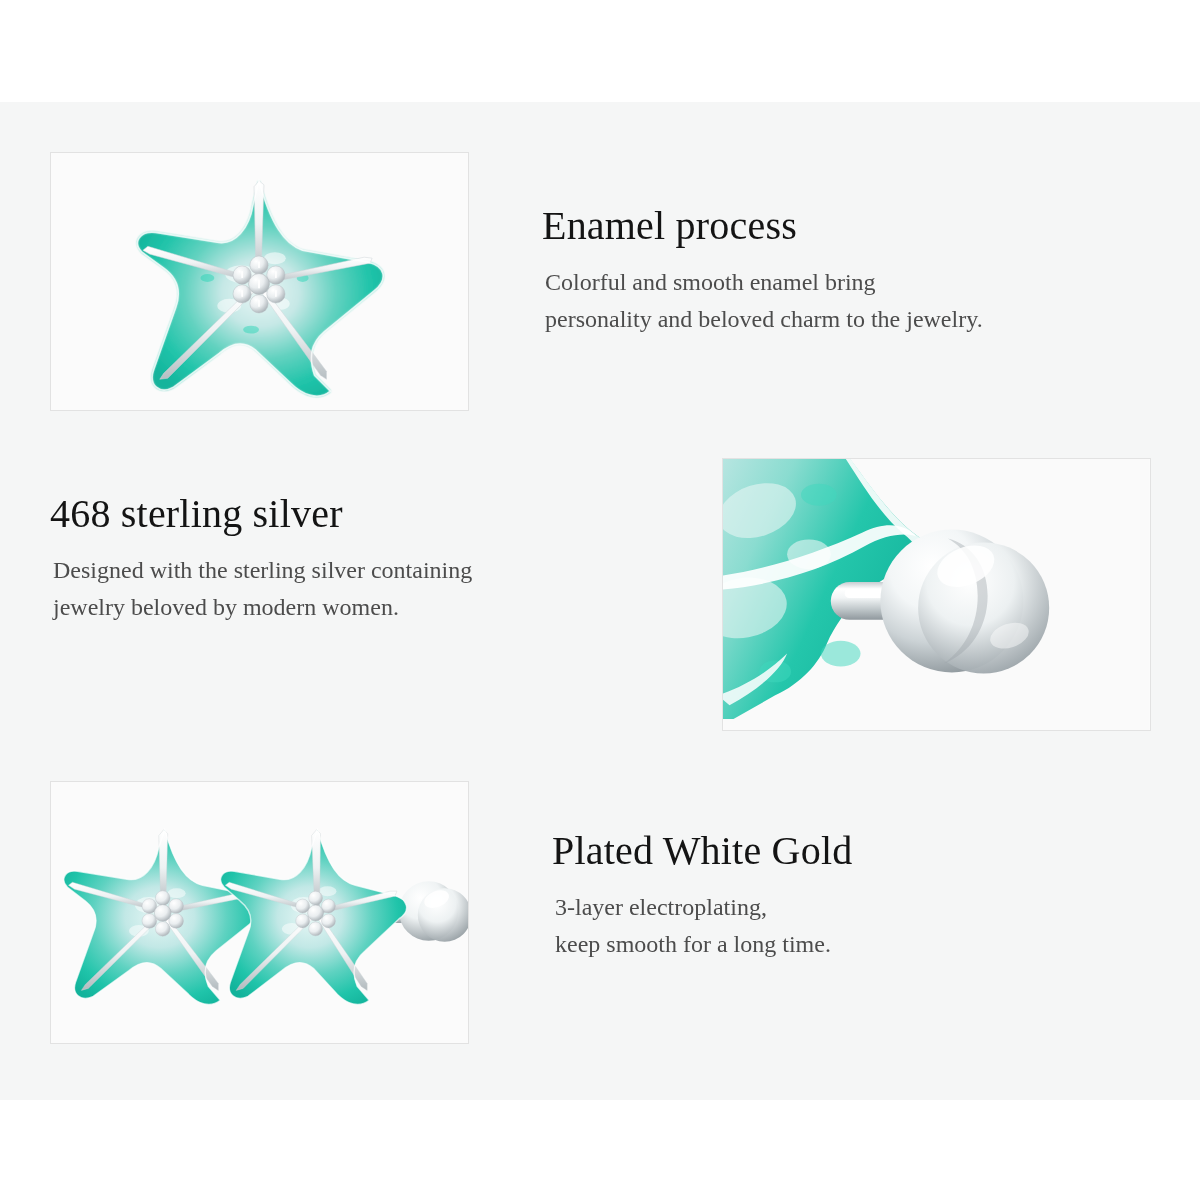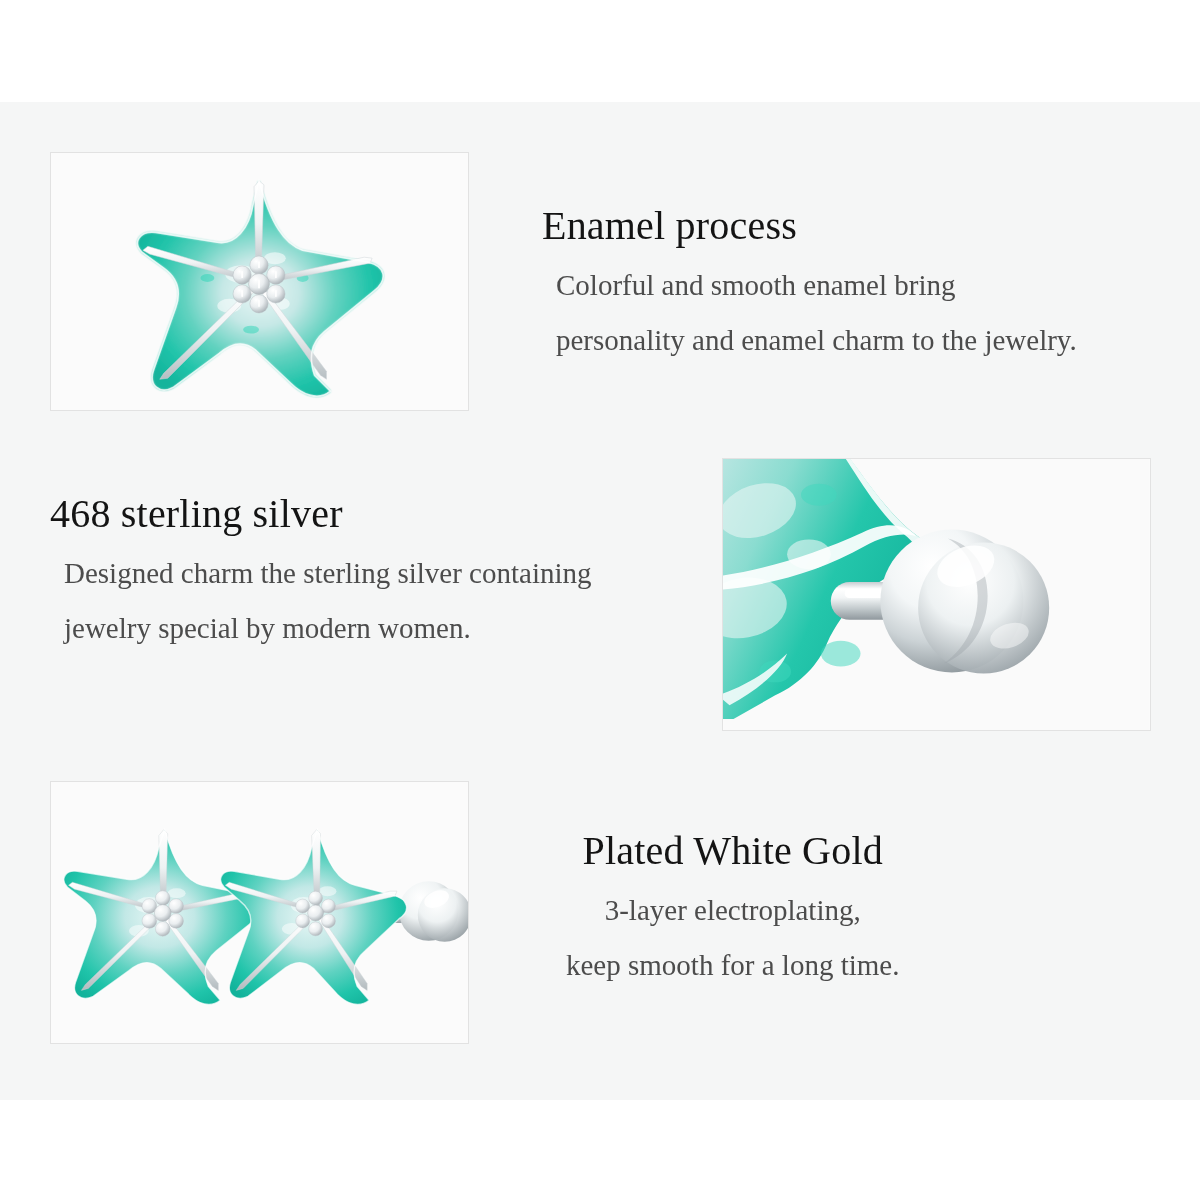--- a/index.html
+++ b/index.html
@@ -44,30 +44,30 @@
   .heading {
     font-size: 40px;
     color: #141414;
     font-weight: 400;
     letter-spacing: 0.2px;
     line-height: 1.15;
     margin: 0 0 16px 0;
     white-space: nowrap;
   }
   .body-line {
-    font-size: 29px;
+    font-size: 24px;
     color: #4c4c4c;
     line-height: 1.42;
-    margin: 14px;
+    margin: 3px;
     white-space: nowrap;
   }
 
   #text-1 { left: 542px; top: 203px; }
   #text-2 { left: 50px;  top: 491px; }
-  #text-3 { left: 552px; top: 828px; text-align: center; }
+  #text-3 { left: 552px; top: 828px; }
 </style>
 </head>
 <body>
 
 <div class="page">
 
   <div class="panel"></div>
 
   <div class="frame" id="frame-1">
     <svg viewBox="0 0 419 259" preserveAspectRatio="xMidYMid meet">
@@ -400,27 +400,27 @@
           <circle cx="-15" cy="-7" r="7" fill="url(#beadC)" stroke="#bcc2c6" stroke-width="0.4"></circle>
           <circle cx="-2" cy="0" r="8" fill="url(#beadC)" stroke="#b7bdc1" stroke-width="0.5"></circle>
         </g>
       </g>
     </svg>
   </div>
 
   <div class="textblock" id="text-1">
     <h2 class="heading">Enamel process</h2>
     <p class="body-line">Colorful and smooth enamel bring</p>
-    <p class="body-line">personality and enamel charm to the jewelry.</p>
+    <p class="body-line">personality and beloved charm to the jewelry.</p>
   </div>
 
   <div class="textblock" id="text-2">
     <h2 class="heading">468 sterling silver</h2>
-    <p class="body-line">Designed charm the sterling silver containing</p>
-    <p class="body-line">jewelry special by modern women.</p>
+    <p class="body-line">Designed with the sterling silver containing</p>
+    <p class="body-line">jewelry beloved by modern women.</p>
   </div>
 
   <div class="textblock" id="text-3">
     <h2 class="heading">Plated White Gold</h2>
     <p class="body-line">3-layer electroplating,</p>
     <p class="body-line">keep smooth for a long time.</p>
   </div>
 
 </div>
 

